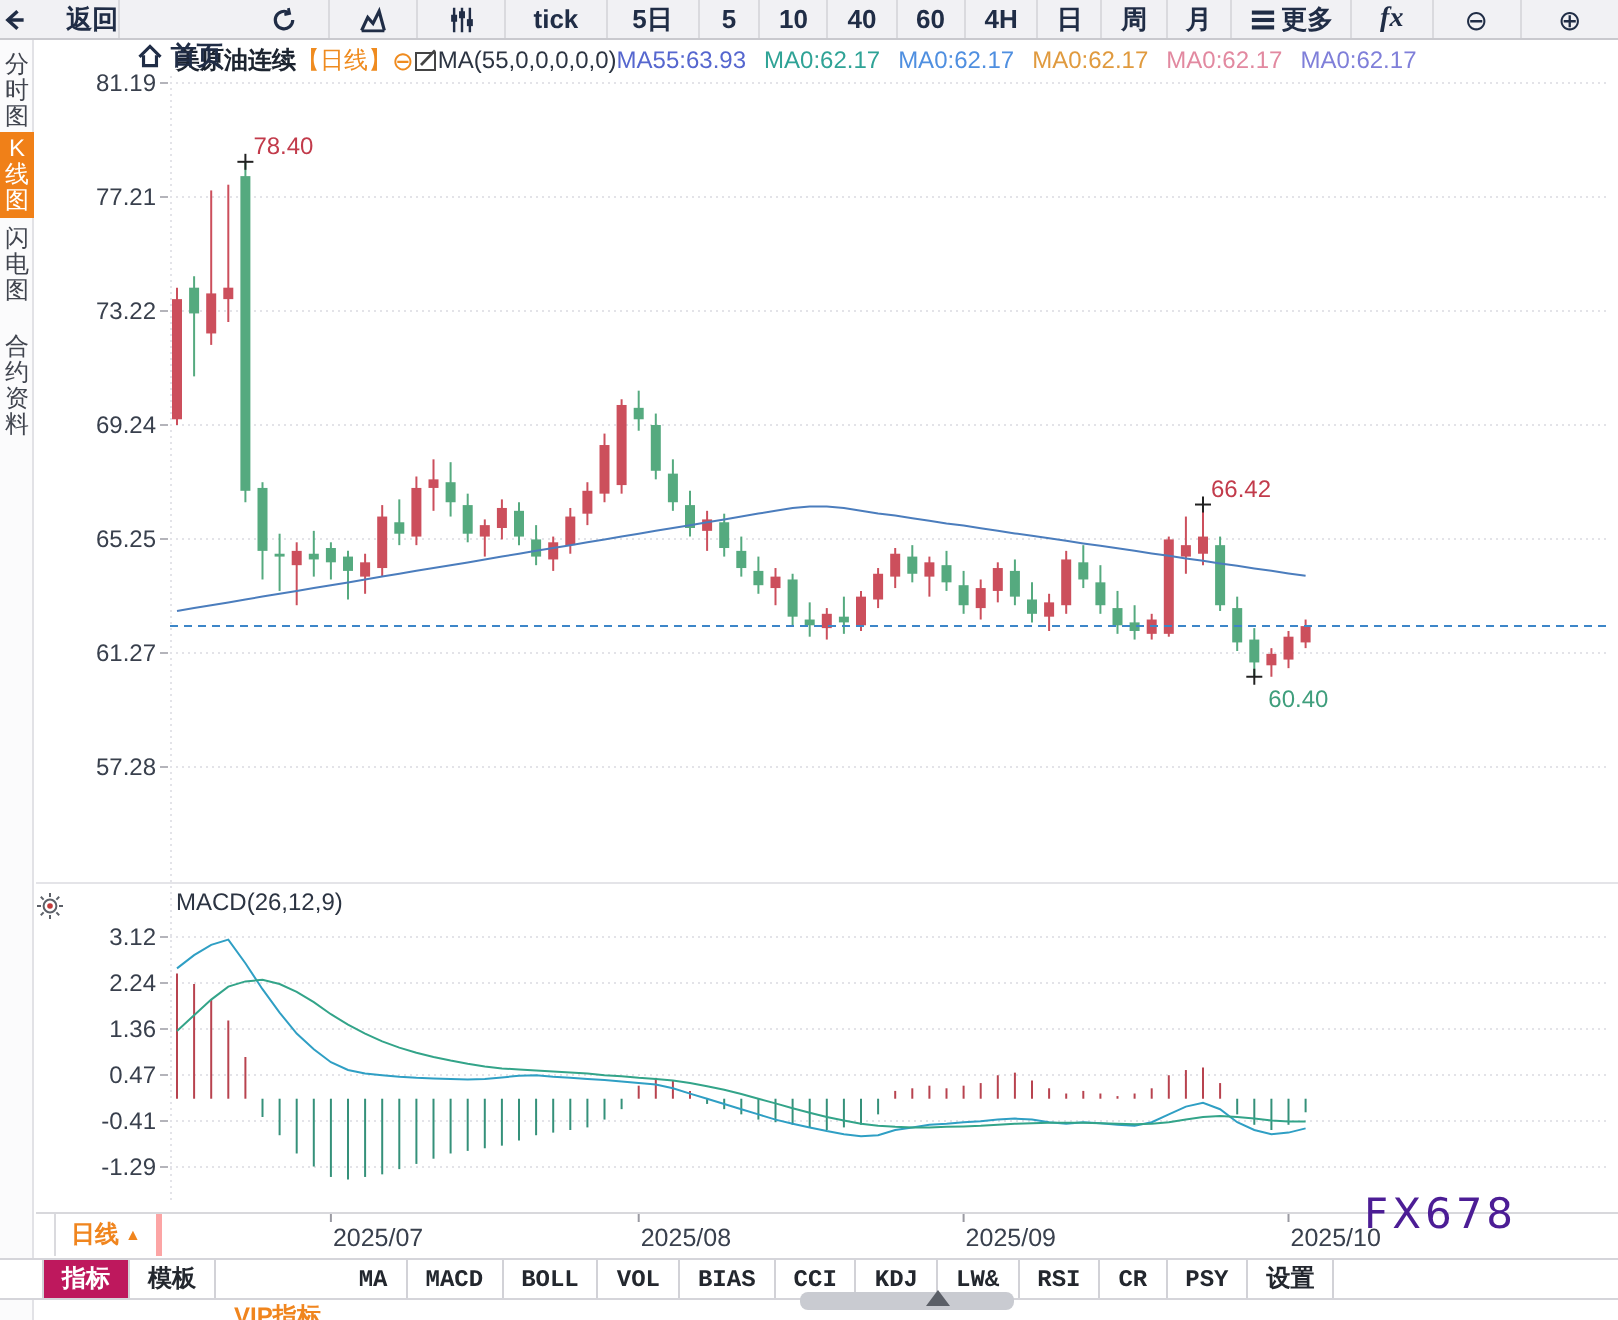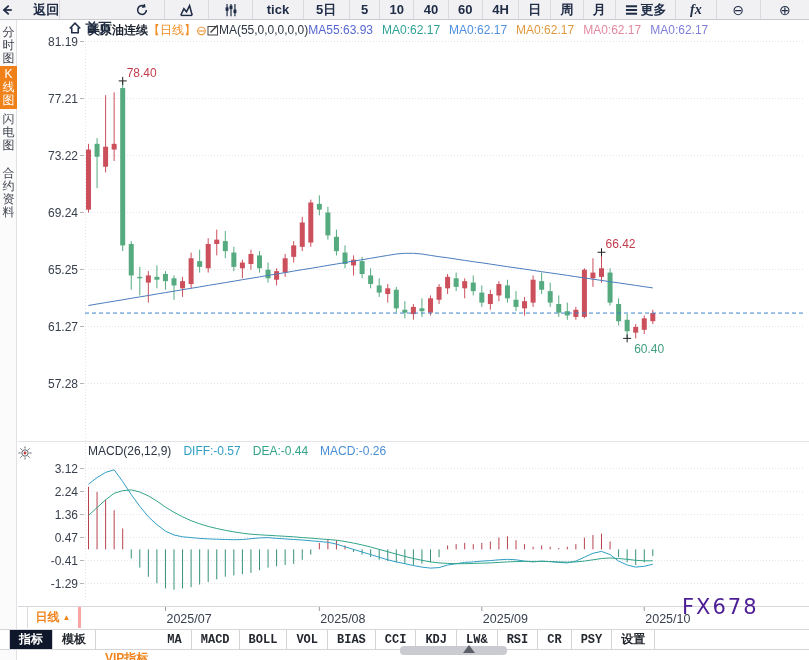--- a/index.html
+++ b/index.html
@@ -37,21 +37,21 @@
               font-size:12px;font-weight:700;display:flex;align-items:center;justify-content:center;gap:3px;box-sizing:border-box;}
   .period-box .tri{font-size:8px;}
   .watermark{position:absolute;left:682px;top:595px;z-index:2;font-family:"DejaVu Sans",sans-serif;
              font-size:21px;font-weight:400;color:#4c1d95;letter-spacing:2px;}
   .tabs{position:absolute;left:0;top:629px;width:809px;height:21px;background:#fff;z-index:5;
         border-top:1px solid #d5d5da;border-bottom:1px solid #d5d5da;display:flex;align-items:stretch;
         padding-left:9px;box-sizing:border-box;}
   .tab{display:flex;align-items:center;padding:0 9px;border-right:1px solid #d2d2d7;
        font-size:12px;color:#23272e;cursor:default;white-space:nowrap;font-weight:bold;}
   .tab:first-child{border-left:1px solid #d2d2d7;}
-  .tab.active{background:#0f172a;color:#fff;font-weight:700;}
+  .tab.active{background:#be185d;color:#fff;font-weight:700;margin-left:12px;}
   .tab.vip{color:#f0851e;margin-top:28px;}
   .tab.mono{font-family:"Liberation Mono",monospace;}
   .scrollpill{position:absolute;left:400px;top:646px;width:107px;height:9px;background:#c9cbd1;
               border-radius:4px;z-index:6;}
   .scrollpill .tri{position:absolute;left:63px;top:-1px;width:0;height:0;
                    border-left:6px solid transparent;border-right:6px solid transparent;
                    border-bottom:8px solid #5b5f67;}
   svg.chart{position:absolute;left:0;top:0;z-index:1;}
 </style>
 </head>
@@ -489,25 +489,20 @@
         <line x1="11.5" y1="7" x2="13.5" y2="7"></line>
       <line x1="2.4" y1="2.4" x2="3.8" y2="3.8"></line>
         <line x1="10.2" y1="10.2" x2="11.6" y2="11.6"></line>
       <line x1="11.6" y1="2.4" x2="10.2" y2="3.8"></line>
         <line x1="3.8" y1="10.2" x2="2.4" y2="11.6"></line>
     </g>
   </svg>
 </span>
 <div class="macd-row">
   <span class="macd-name">MACD(26,12,9)</span>
-  <span id="macd-values" style="display:inline-flex;gap:12px;">
-      <span class="ma-val" style="color: rgb(47, 159, 196);">DIFF:-0.57</span>
-      <span class="ma-val" style="color: rgb(51, 164, 137);">DEA:-0.44</span>
-      <span class="ma-val" style="color: rgb(74, 143, 212);">MACD:-0.26</span>
-    </span>
 </div>
 
 <div class="period-box">
   <span>日线</span>
   <span class="tri">▲</span>
 </div>
 
 <div class="tabs" id="bottom-tabs">
     <div class="tab active">指标</div>
     <div class="tab">模板</div>

